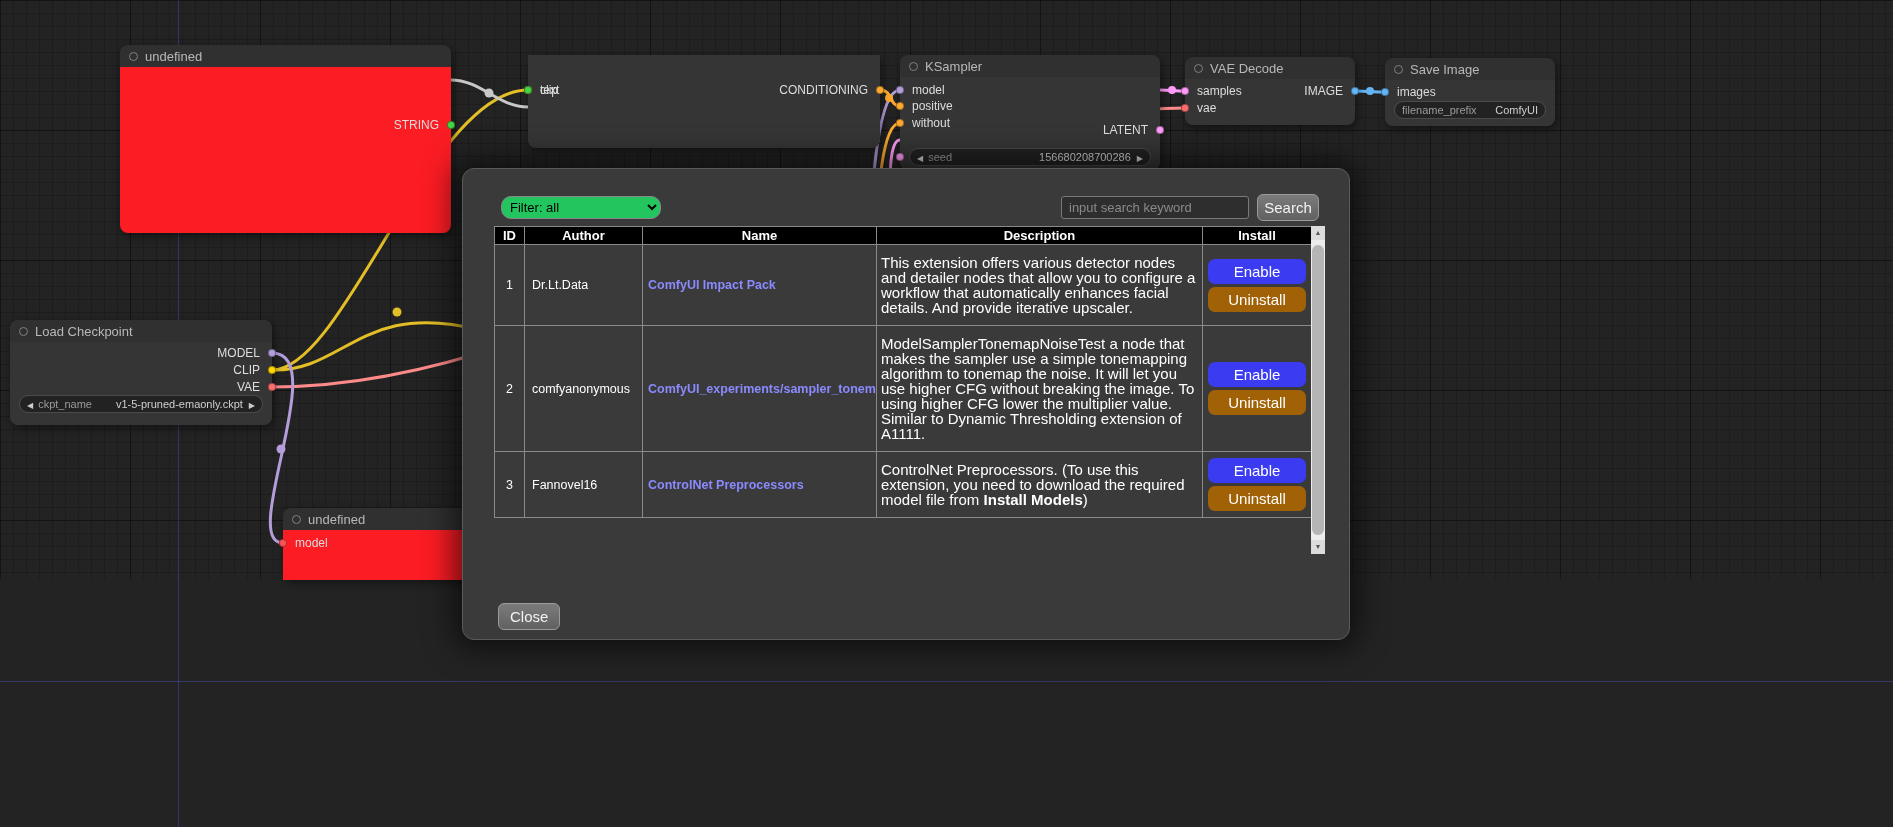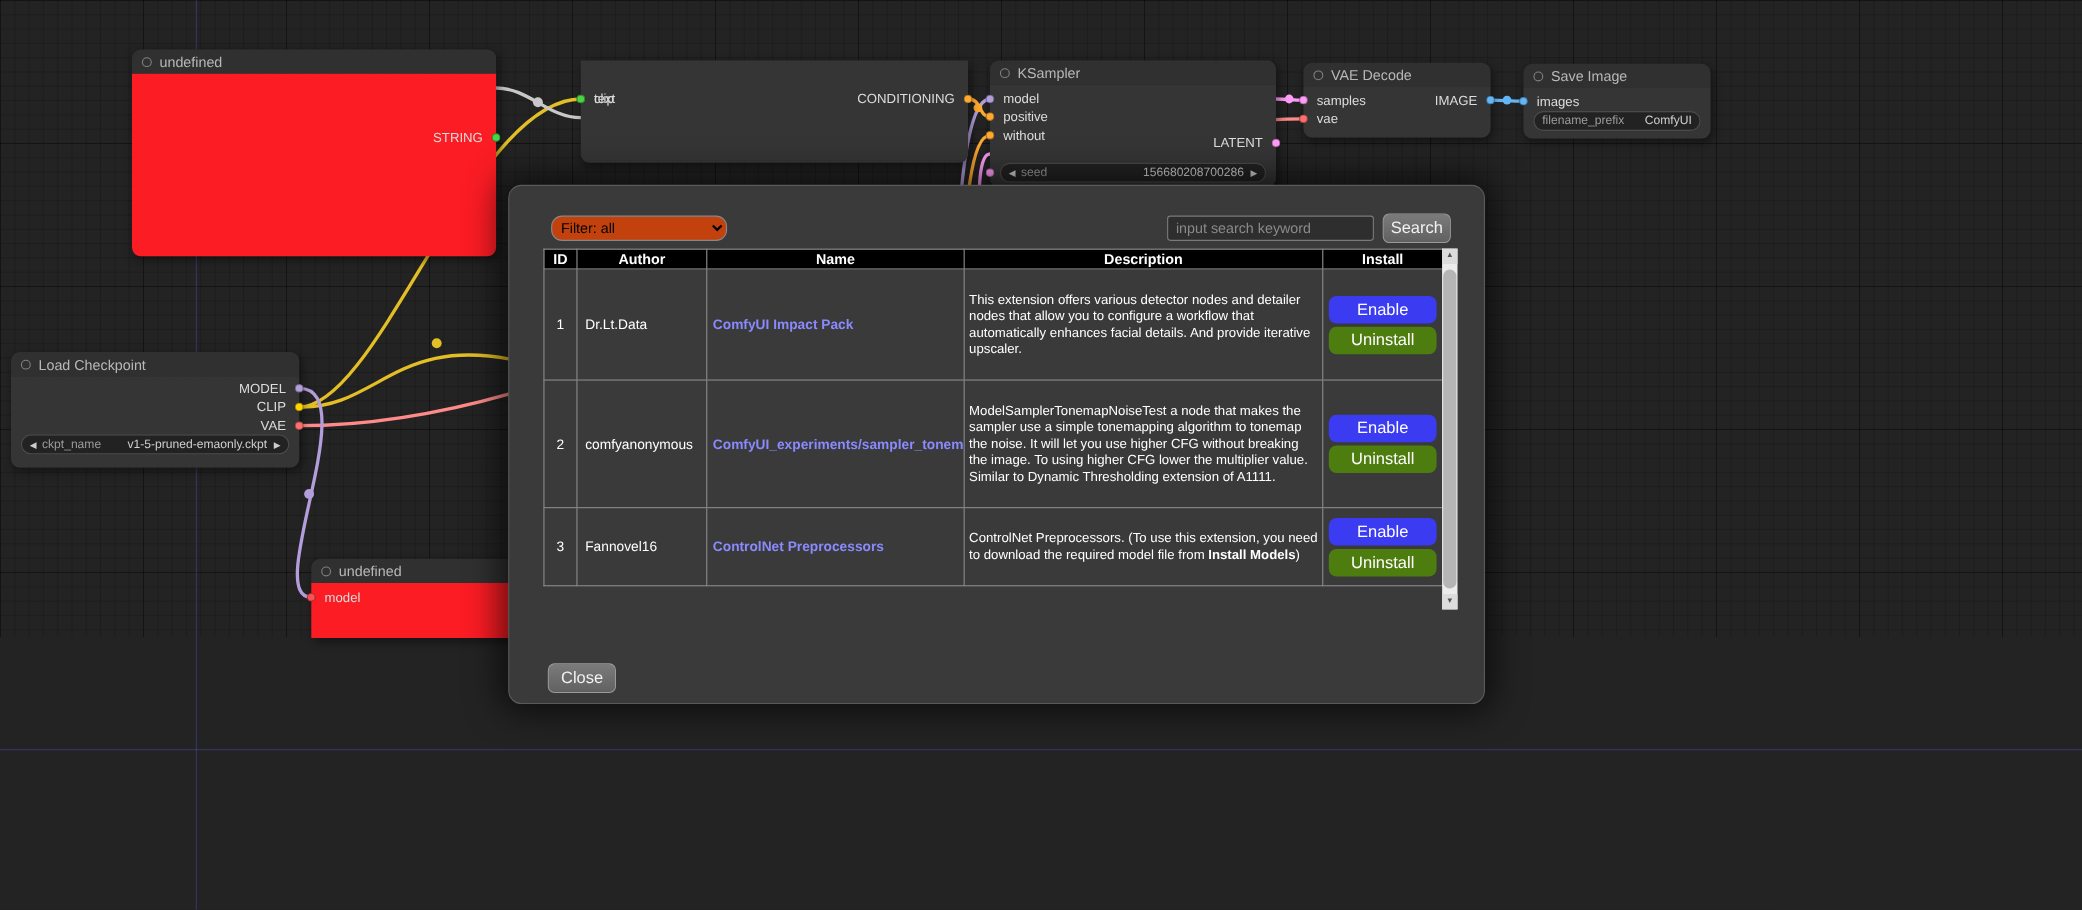--- a/index.html
+++ b/index.html
@@ -40,39 +40,39 @@
   .arrow-left::before{content:"◀";font-size:8px;color:#ccc}
   .arrow-right::before{content:"▶";font-size:8px;color:#ccc}
 
   
   path.lk{fill:none;stroke-width:3;stroke-linecap:round}
   .lk-clip{stroke:#e3be26}.lk-vae{stroke:#ff8a8a}.lk-model{stroke:#b39ddb}
   .lk-cond{stroke:#ffa931}.lk-latent{stroke:#ff9cf9}.lk-image{stroke:#64b5f6}.lk-string{stroke:#c8c8c8}
 
   
   .dialog{position:absolute;left:462px;top:168px;width:888px;height:472px;background:#3a3a3a;border:1px solid #5a5a5a;border-radius:12px;box-shadow:0 0 30px 8px rgba(0,0,0,0.6);z-index:10;color:#fff}
-  .filter-select{position:absolute;left:38px;top:27px;width:160px;height:23px;border-radius:10px;border:1px solid #888;background:#c2410c;color:#000;font-size:13px;padding:0 4px;font-family:inherit}
+  .filter-select{position:absolute;left:38px;top:27px;width:160px;height:23px;border-radius:10px;border:1px solid #888;background:#22c55e;color:#000;font-size:13px;padding:0 4px;font-family:inherit}
   .search-input{position:absolute;left:598px;top:27px;width:188px;height:23px;background:#2e2e2e;border:1px solid #7a7a7a;border-radius:3px;color:#ddd;font-size:13px;padding:0 7px;font-family:inherit}
   .search-input::placeholder{color:#8a8a8a}
   .btn-gray{background:linear-gradient(#7b7b7b,#616161);border:1px solid #9a9a9a;border-radius:6px;color:#f2f2f2;font-size:15px;font-family:inherit}
   .search-btn{position:absolute;left:794px;top:25px;width:62px;height:27px}
   .close-btn{position:absolute;left:35px;top:434px;height:27px;padding:0 11px}
   .table-wrap{position:absolute;left:31px;top:57px;width:831px;height:328px}
   table{border-collapse:collapse;width:817px;table-layout:fixed;font-size:12.5px}
   th{background:#000;color:#fff;font-size:13px;font-weight:bold;height:18px;border:1px solid #8a8a8a;padding:1px 2px;text-align:center}
   td{border:1px solid #8a8a8a;padding:2px 5px;vertical-align:middle;color:#fff}
   .c-id{text-align:center}
   .c-author{padding-left:7px}
   .c-name{overflow:hidden}
   .c-name a{color:#8a8aff;font-weight:bold;text-decoration:none;white-space:nowrap;font-size:12.5px}
-  .c-desc{font-size:12px;line-height:15px;padding:20px 4px}
+  .c-desc{font-size:15px;line-height:15px;padding:10px 4px}
   .c-install{text-align:center;padding:3px 4px}
   .btn-enable,.btn-uninstall{display:block;width:98px;margin:3px auto;height:25px;border:none;border-radius:7px;color:#fff;font-size:15px;font-family:inherit}
   .btn-enable{background:#3b3bf2}
-  .btn-uninstall{background:#4d7c0f}
+  .btn-uninstall{background:#a16207}
   .scrollbar{position:absolute;right:0;top:0;width:14px;height:328px;background:#ececec}
   .sb-btn{position:absolute;left:0;width:14px;height:14px;background:#dcdcdc;color:#555;font-size:7px;text-align:center;line-height:14px}
   .sb-btn.up{top:0}.sb-btn.down{bottom:0}
   .sb-btn.up::before{content:"▲"}.sb-btn.down::before{content:"▼"}
   .sb-thumb{position:absolute;left:1px;top:19px;width:12px;height:290px;background:#b5b5b5;border-radius:6px}
 </style>
 </head>
 <body>
 
 <div id="canvas">

